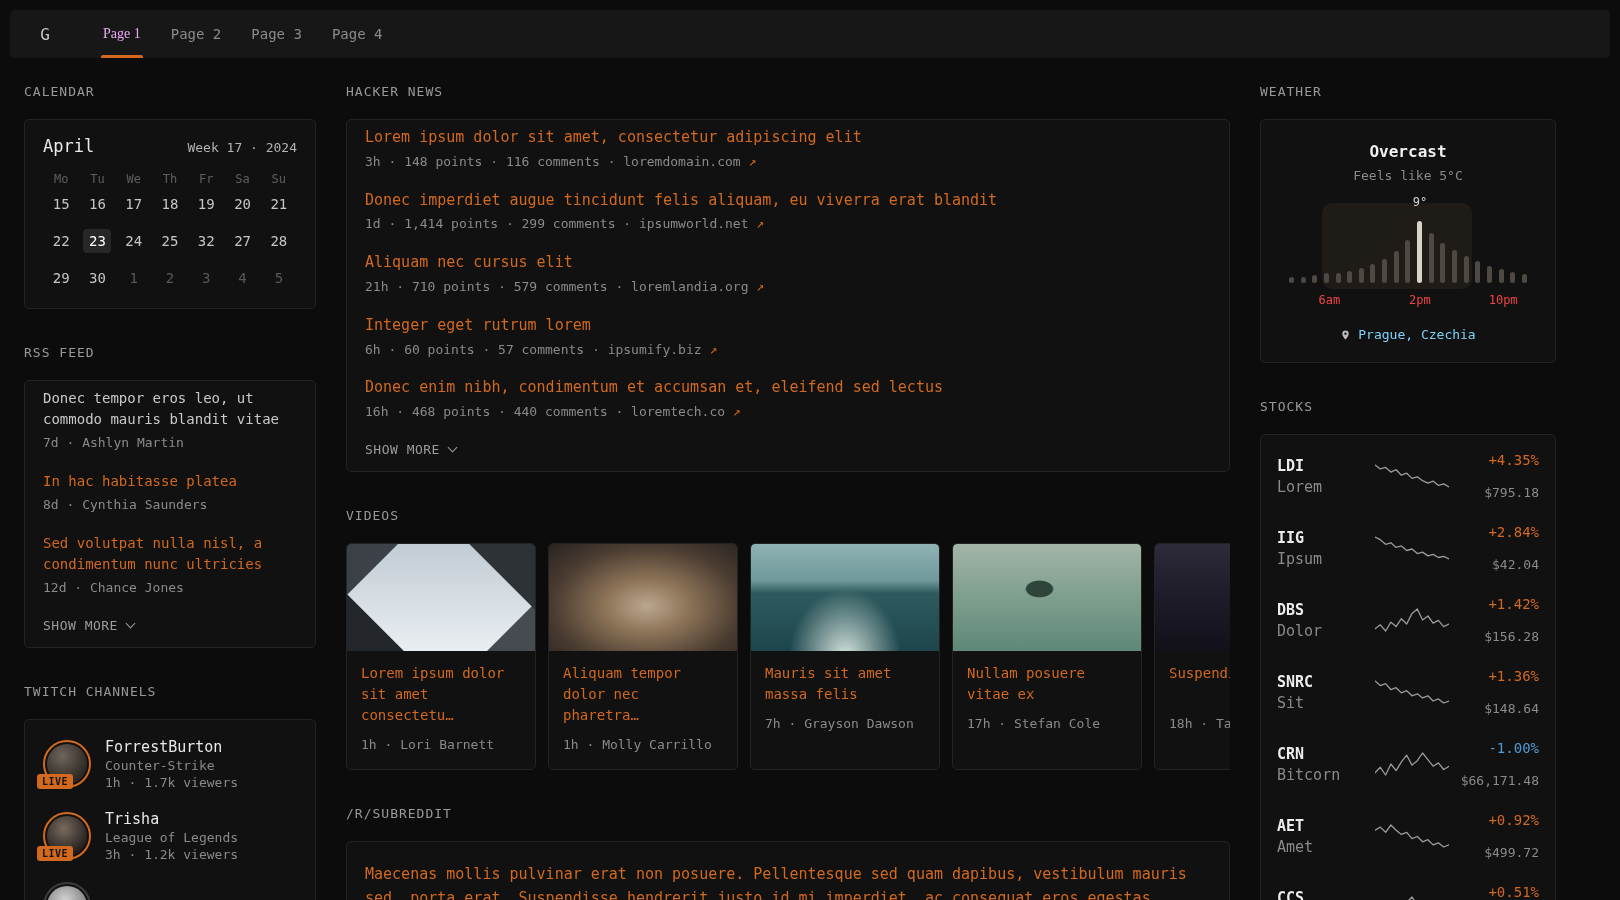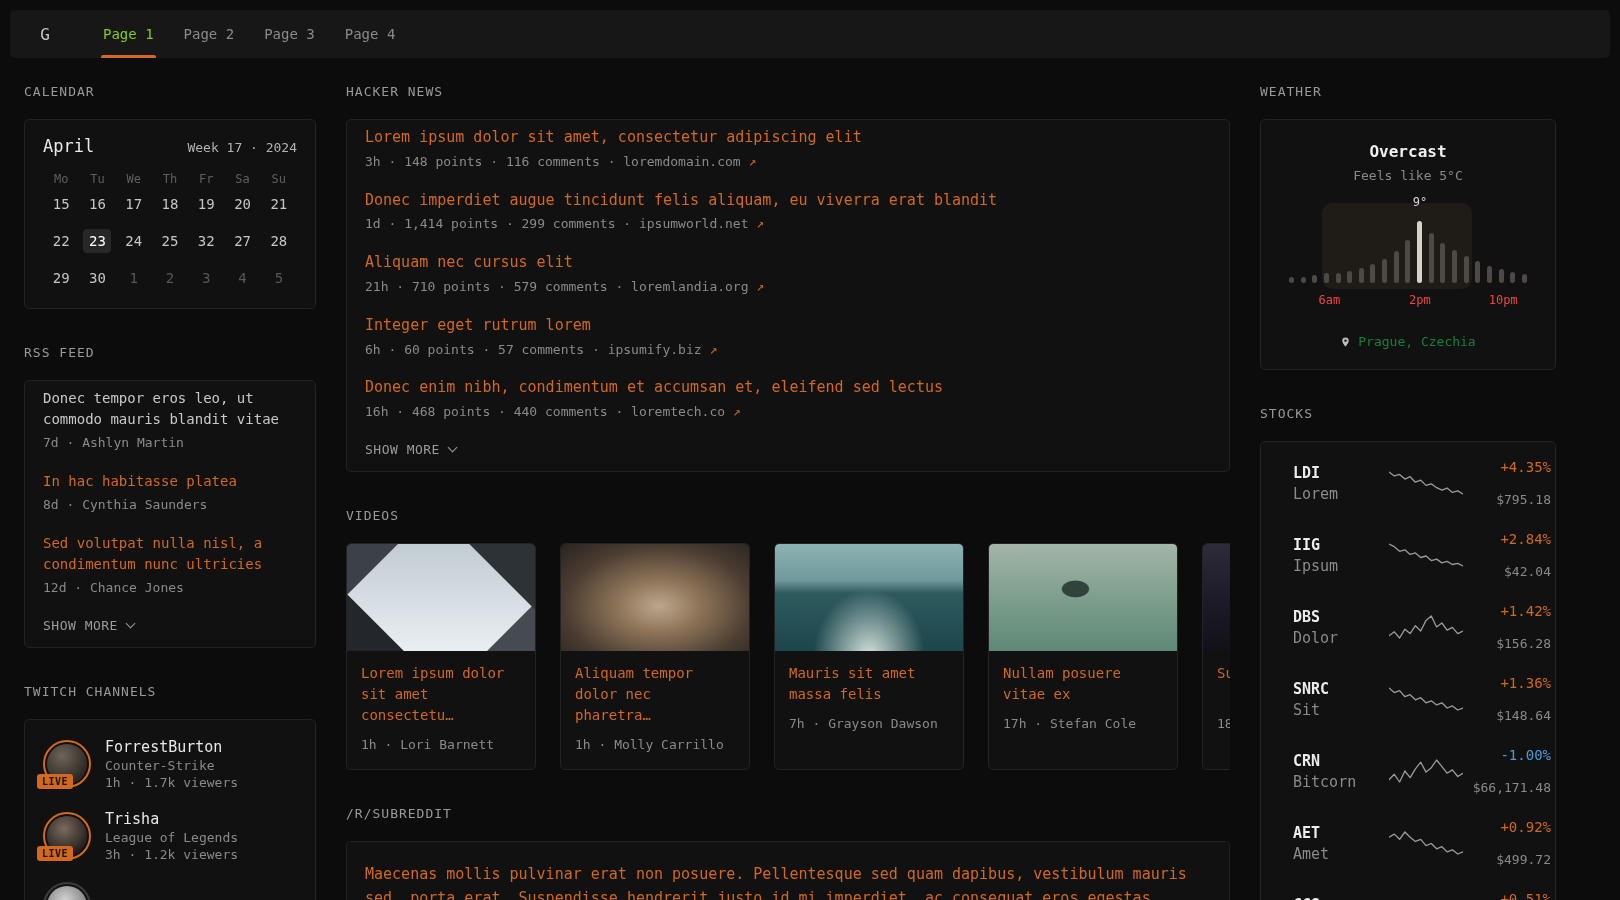--- a/index.html
+++ b/index.html
@@ -13,21 +13,21 @@
   :root { --accent:#d2691e; --negative:#4f9bd8; --meta:#8a8a8a; --card:#111111; --border:#232323; }
 
   
   .topbar { margin:10px 10px 0; height:48px; background:#171717; border-radius:5px;
             display:flex; align-items:stretch; padding:0 14px; }
   .logo { width:42px; display:flex; align-items:center; justify-content:center;
           color:#c7c7c7; font-size:16px; margin-right:22px; }
   .tabs { display:flex; align-items:stretch; }
   .tab { background:none; border:none; font:inherit; font-size:14px; color:#8a8a8a;
          padding:0 15px; position:relative; cursor:pointer; }
-  .tab.active { color:#84cc16; }
+  .tab.active { color:#f0abfc;font-family:Liberation Serif, serif; }
   .tab.active::after { content:""; position:absolute; left:13px; right:13px; bottom:0;
                        height:3px; background:var(--accent); border-radius:2px 2px 0 0; }
 
   
   .main { display:flex; gap:30px; padding:26px 64px 0 24px; align-items:flex-start; }
   .col-left  { width:292px; flex:none; }
   .col-mid   { flex:1; min-width:0; }
   .col-right { width:296px; flex:none; }
   .section { margin-bottom:36px; }
   .section-title { font-size:13px; letter-spacing:1px; color:#999999; margin-bottom:20px; }
@@ -70,21 +70,21 @@
   .avatar-1 { background:radial-gradient(circle at 38% 30%, #6e655a, #2c2823 72%); }
   .avatar-2 { background:radial-gradient(circle at 42% 32%, #7a6a5c, #211d1c 75%); }
   .avatar-3 { background:radial-gradient(circle at 45% 35%, #d2d2d2, #6f6f6f 82%); }
   .live-badge { position:absolute; left:-8px; bottom:-3px; background:var(--accent); color:#141414;
                 font-size:10px; font-weight:bold; letter-spacing:0.5px; padding:2px 5px; border-radius:3px; }
   .twitch-name { font-size:15px; color:#e8e8e8; }
   .twitch-game { font-size:13px; color:var(--meta); margin-top:2px; }
   .twitch-meta { font-size:13px; color:var(--meta); margin-top:2px; }
 
   
-  .videos-row { display:flex; gap:24px; overflow:hidden; }
+  .videos-row { display:flex; gap:12px; overflow:hidden; }
   .video-card { width:190px; flex:none; overflow:hidden; cursor:pointer; display:flex; flex-direction:column; }
   .video-thumb { width:100%; height:107px; border-radius:4px 4px 0 0; }
   .thumb-1 { background:
       linear-gradient(135deg, #3c4147 17%, rgba(0,0,0,0) 17.5%),
       linear-gradient(225deg, #2d3237 22%, rgba(0,0,0,0) 22.5%),
       linear-gradient(45deg, #23272c 19%, rgba(0,0,0,0) 19.5%),
       linear-gradient(315deg, #454b51 16%, rgba(0,0,0,0) 16.5%),
       linear-gradient(180deg, #c2ccd3, #e9eef2); }
   .thumb-2 { background:radial-gradient(ellipse at 52% 58%, #bca78c 0%, #8a7156 32%, #4a3c31 68%, #282320 100%); }
   .thumb-3 { background:
@@ -109,27 +109,27 @@
   .weather-chart { position:relative; height:66px; margin:34px 10px 0;
                    display:flex; align-items:flex-end; justify-content:space-between; }
   .weather-glow { position:absolute; left:14%; width:63%; top:-14px; bottom:-6px;
                   background:rgba(255,198,130,0.06); border-radius:10px; }
   .wbar { width:5px; border-radius:3px; background:#4e4a43; position:relative; }
   .wbar.max { background:#d9d3c7; }
   .peak-label { position:absolute; top:-22px; transform:translateX(-50%); font-size:12px; color:#d8d8d8; }
   .time-labels { position:relative; height:16px; margin:10px 10px 0; font-size:12px; color:#ef4444; }
   .time-label { position:absolute; transform:translateX(-50%); }
   .tl-0 { left:17%; } .tl-1 { left:55%; } .tl-2 { left:90%; }
-  .weather-loc { margin-top:25px; display:flex; align-items:center; justify-content:center; gap:7px;
-                 font-size:13px; color:#15803d; }
+  .weather-loc { margin-top:18px; display:flex; align-items:center; justify-content:center; gap:7px;
+                 font-size:13px; color:#7dd3fc; }
 
   
   .stocks-card { padding:5px 0; }
   .stock-row { display:flex; align-items:center; padding:12px 16px; }
-  .stock-info { width:96px; flex:none;margin-left:16px; }
+  .stock-info { width:96px; flex:none; }
   .stock-ticker { font-size:15px; font-weight:bold; color:#ececec; }
   .stock-name { font-size:15px; color:var(--meta); margin-top:3px; }
   .stock-spark { flex:1; display:flex; justify-content:center; align-items:center; }
   .stock-right { flex:none; min-width:88px; text-align:right; }
   .stock-change { font-size:14px; }
   .stock-change.up { color:var(--accent); }
   .stock-change.down { color:var(--negative); }
   .stock-price { font-size:13px; color:var(--meta); margin-top:17px; }
 </style>
 </head>

